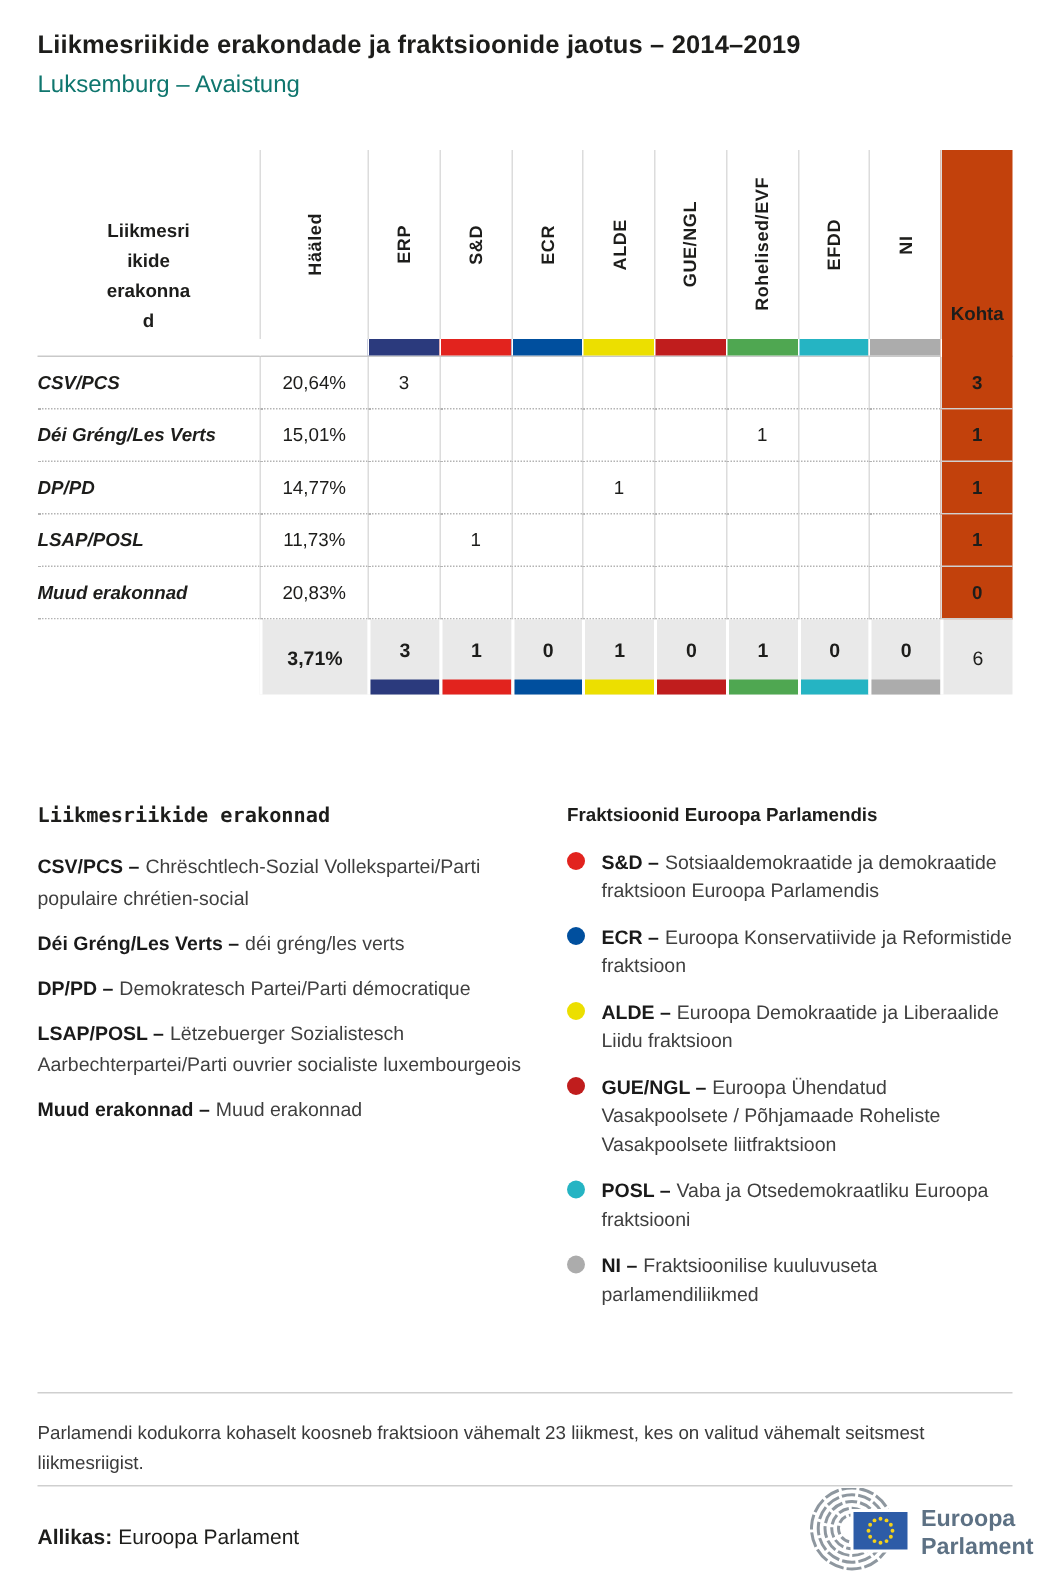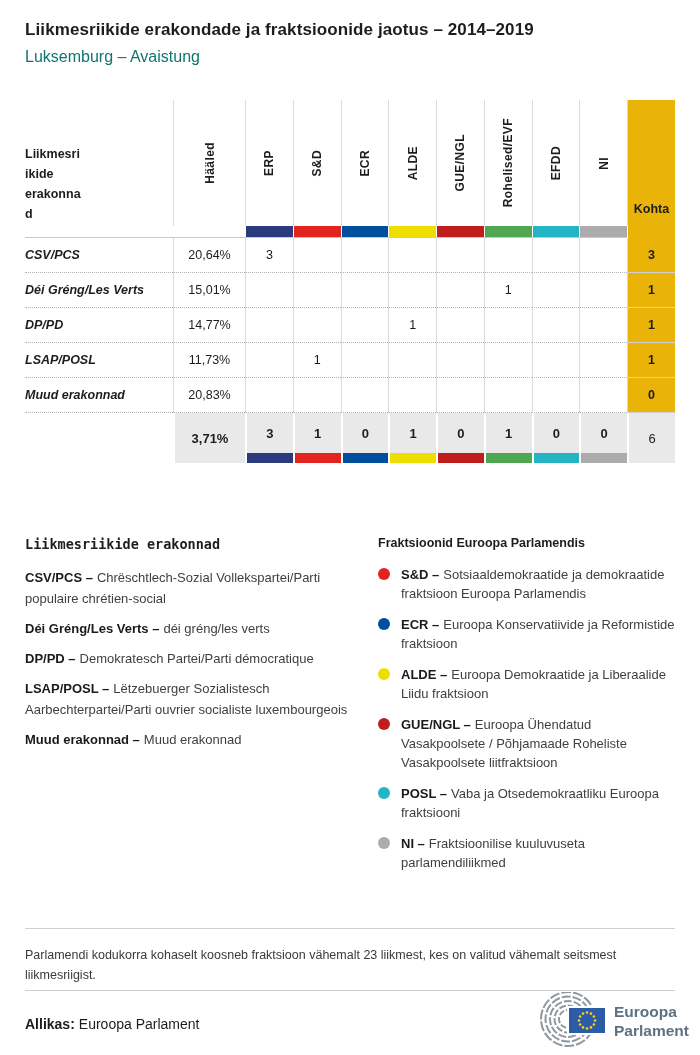--- a/index.html
+++ b/index.html
@@ -9,24 +9,24 @@
   .abs { position:absolute; }
 
   
   .title { left:25px; top:20px; font-size:17px; font-weight:700; letter-spacing:.1px; }
   .subtitle { left:25px; top:48px; font-size:16px; font-weight:400; color:#0f766e; }
 
   
   .table { left:25px; top:100px; width:650px; }
   .flexrow { display:flex; }
   .cell { flex:0 0 auto; }
-  .c-name  { width:148px; }
+  .c-name  { width:148px;text-align:center; }
   .c-votes { width:72px; }
   .c-group { width:47.75px; }
-  .c-kohta { width:48px; background:#eab308; }
+  .c-kohta { width:48px; background:#c2410c; }
 
   .thead { height:126px; }
   .thead .cell { border-left:1px solid #dcdcdc; }
   .thead .cell:first-child { border-left:none; }
   .thead .c-name { font-size:12.5px; font-weight:700; line-height:20px; white-space:pre-line; padding-top:44px; }
   .vcell { display:flex; align-items:center; justify-content:center; }
   .vtext { display:inline-block; writing-mode:vertical-rl; transform:rotate(180deg);
            font-size:12px; font-weight:700; letter-spacing:.4px; }
   .thead .c-kohta { display:flex; align-items:flex-end; justify-content:center;
                     padding-bottom:10px; font-size:12.5px; font-weight:700; }

